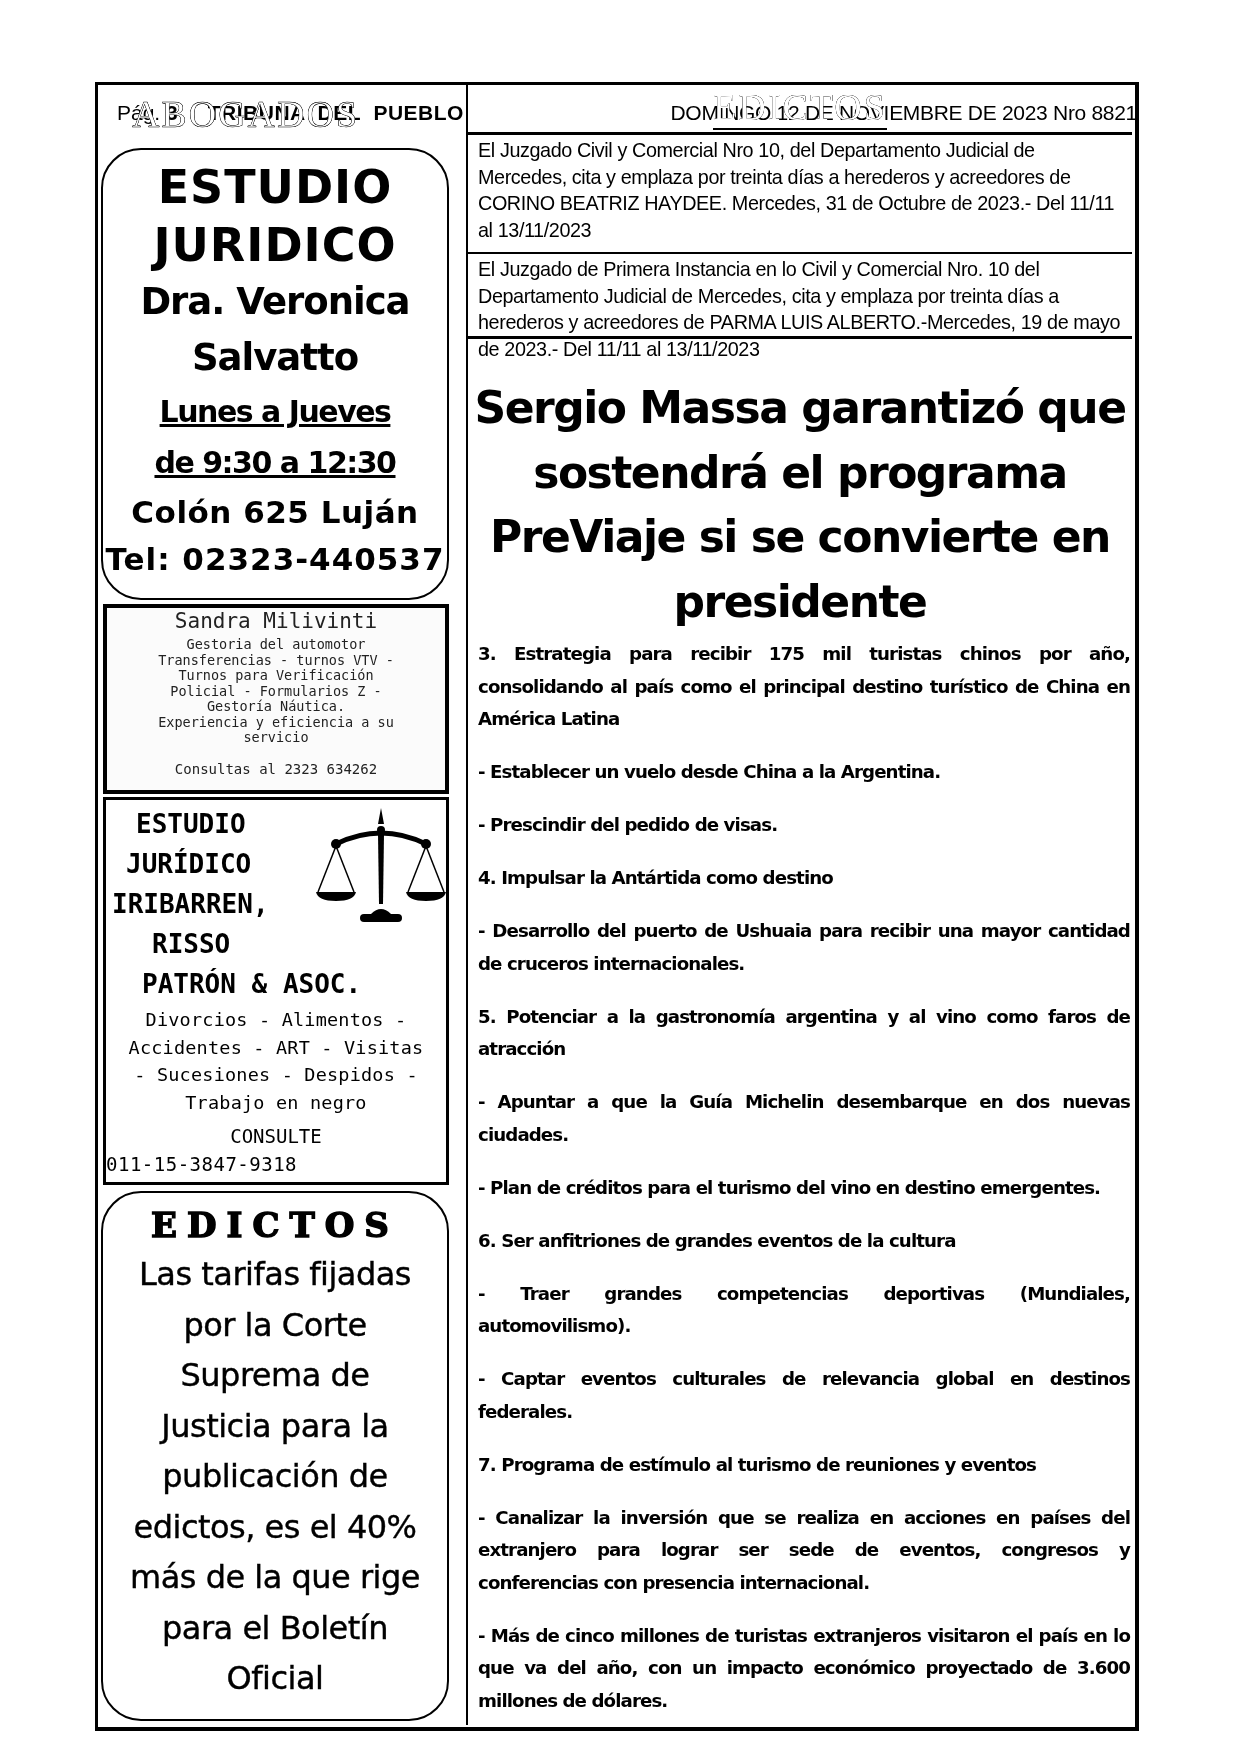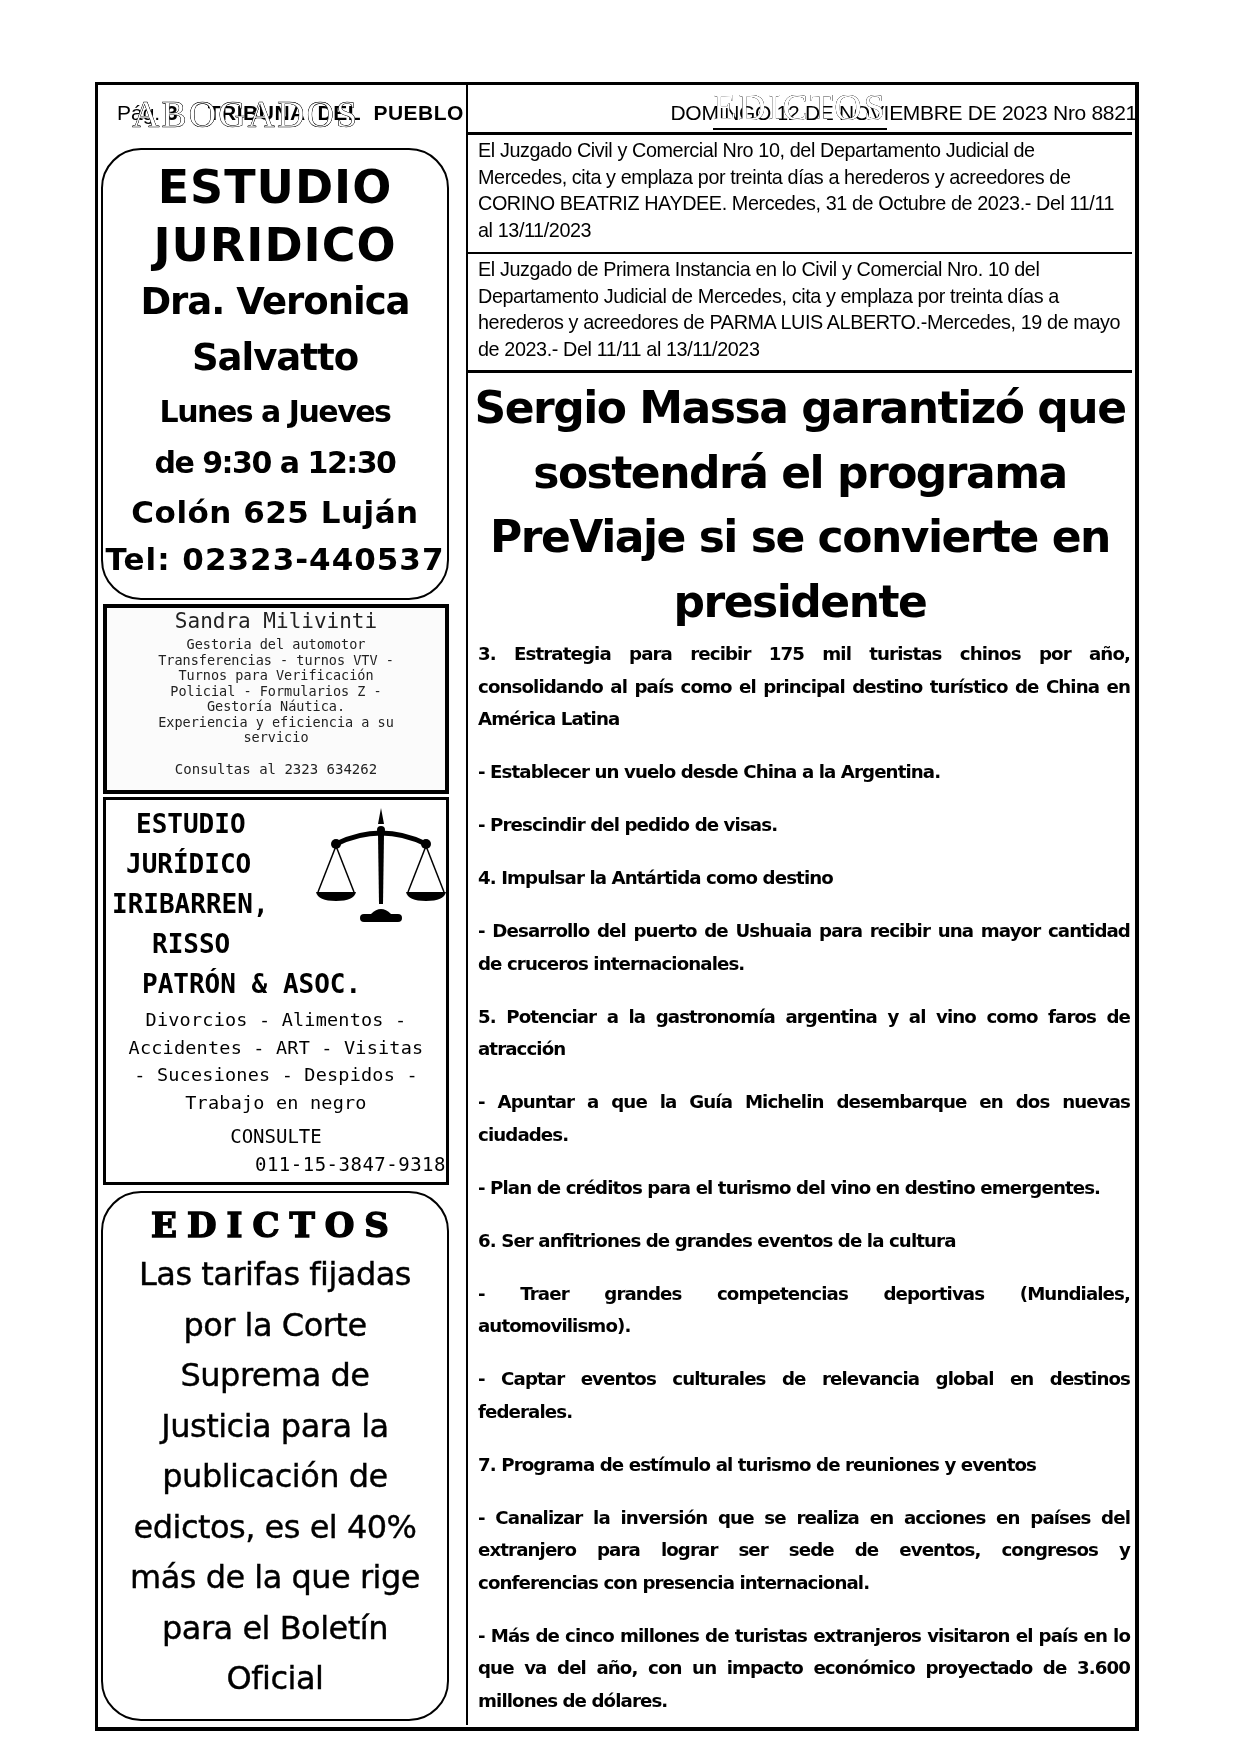--- a/index.html
+++ b/index.html
@@ -18,52 +18,52 @@
   .frame { left: 95px; top: 82px; width: 1037px; height: 1642px; border: 3px solid #000; border-right-width: 4px; border-bottom-width: 4px; }
   .divider { left: 466px; top: 85px; width: 2px; height: 1640px; background: #000; }
 
   
   .abog { left: 98px; width: 295px; top: 92px; text-align: center; font-family: "Liberation Serif", serif; font-size: 38px; letter-spacing: 2px; line-height: 44px; font-weight: normal; color: #111; -webkit-text-stroke: 0.3px #000; color: #fff; text-shadow: 0 0 0.6px #000, 0 0 0.6px #000, 0 0 0.6px #000; }
 
   .rbox { border: 2px solid #000; border-radius: 40px; box-sizing: border-box; text-align: center; font-family: "DejaVu Sans", sans-serif; }
   .estudio { left: 101px; top: 148px; width: 348px; height: 452px; padding-top: 8px; }
   .estudio .l1, .estudio .l2 { font-size: 46px; line-height: 58px; font-weight: bold; letter-spacing: 1px; }
   .estudio .l3, .estudio .l4 { font-size: 37px; line-height: 56px; font-weight: bold; letter-spacing: -1px; }
-  .estudio .l5, .estudio .l6 { font-size: 30px; line-height: 51px; font-weight: bold; letter-spacing: -1.5px; }
+  .estudio .l5, .estudio .l6 { font-size: 30px; line-height: 51px; font-weight: bold; letter-spacing: -1.5px; text-decoration: underline; }
   .estudio .l7 { font-size: 31px; line-height: 48px; font-weight: bold; letter-spacing: 0.5px; }
   .estudio .l8 { font-size: 31px; line-height: 46px; font-weight: bold; letter-spacing: 1px; margin-left: -10px; margin-right: -10px; }
 
   .sandra { left: 103px; top: 604px; width: 346px; height: 190px; border: 4px solid #000; box-sizing: border-box; background: #fbfbfb; text-align: center; font-family: "DejaVu Sans Mono", monospace; color: #222; }
   .sandra .name { font-size: 21px; line-height: 26px; }
   .sandra .desc { font-size: 13.5px; line-height: 15.5px; margin-top: 3px; white-space: pre-line; }
   .sandra .cons { font-size: 14px; line-height: 18px; margin-top: 14px; }
 
   .iribarren { left: 103px; top: 797px; width: 346px; height: 388px; border: 3px solid #000; box-sizing: border-box; font-family: "DejaVu Sans Mono", monospace; }
   .iribarren .t { position: absolute; font-size: 26px; line-height: 36px; font-weight: bold; white-space: pre; }
   .iribarren .t1 { left: 30px; top: 6px; }
   .iribarren .t2 { left: 20px; top: 46px; }
   .iribarren .t3 { left: 6px; top: 86px; }
   .iribarren .t4 { left: 46px; top: 126px; }
   .iribarren .t5 { left: 36px; top: 166px; }
   .iribarren .svc { position: absolute; left: 0; right: 0; top: 206px; text-align: center; font-size: 18.5px; line-height: 27.5px; white-space: pre-line; letter-spacing: 0.2px; }
   .iribarren .consulte { position: absolute; left: 0; right: 0; top: 322px; text-align: center; font-size: 19px; line-height: 28px; font-family: "DejaVu Sans Mono", monospace; }
-  .iribarren .phone { position: absolute; left: 0; right: 0; top: 350px; text-align: right; font-size: 19px; line-height: 28px; letter-spacing: 0.5px; }
+  .iribarren .phone { position: absolute; left: 0; right: 0; top: 350px; text-align: left; font-size: 19px; line-height: 28px; letter-spacing: 0.5px; }
   .scale { position: absolute; left: 210px; top: 4px; width: 130px; height: 130px; }
 
   .edictos-box { left: 101px; top: 1191px; width: 348px; height: 530px; padding-top: 12px; }
   .edictos-box .head { font-family: "DejaVu Serif", serif; font-weight: 900; font-size: 34px; letter-spacing: 10px; line-height: 40px; -webkit-text-stroke: 1.5px #000; }
   .edictos-box .body { font-size: 32px; line-height: 50.5px; font-weight: normal; letter-spacing: -0.5px; white-space: pre-line; margin-top: 4px; -webkit-text-stroke: 0.4px #000; }
 
   
   .r-head { left: 468px; top: 85px; width: 664px; height: 47px; border-bottom: 3px solid #000; text-align: center; }
   .r-head span { font-family: "Liberation Serif", serif; font-size: 38px; line-height: 44px; letter-spacing: 2px; color: #fff; text-shadow: 0 0 0.6px #000, 0 0 0.6px #000, 0 0 0.6px #000; border-bottom: 2px solid #000; }
 
   .edict { left: 468px; width: 664px; box-sizing: border-box; padding: 2px 8px 0 10px; font-family: "Liberation Sans", sans-serif; font-size: 19.8px; line-height: 26.5px; letter-spacing: -0.4px; }
   .edict1 { top: 135px; height: 119px; border-bottom: 2px solid #000; }
-  .edict2 { top: 254px; height: 119px; border-bottom: 3px solid #000; }
+  .edict2 { top: 254px; height: 85px; border-bottom: 3px solid #000; }
 
   .headline { left: 470px; width: 660px; top: 376px; text-align: center; font-family: "DejaVu Sans", sans-serif; font-weight: bold; font-size: 44px; line-height: 64.5px; letter-spacing: -1.5px; white-space: pre-line; }
 
   .article { left: 478px; width: 652px; top: 638px; font-family: "DejaVu Sans", sans-serif; font-weight: bold; font-size: 18.2px; line-height: 32.5px; letter-spacing: -0.9px; }
   .article p { margin: 0 0 20.5px 0; text-align: justify; }
 </style>
 </head>
 <body>
 
 <div class="abs hdr hdr-left"><span class="pg">Pág.</span> <span class="pgn">3</span><span class="paper">TRIBUNA  DEL  PUEBLO</span></div>

